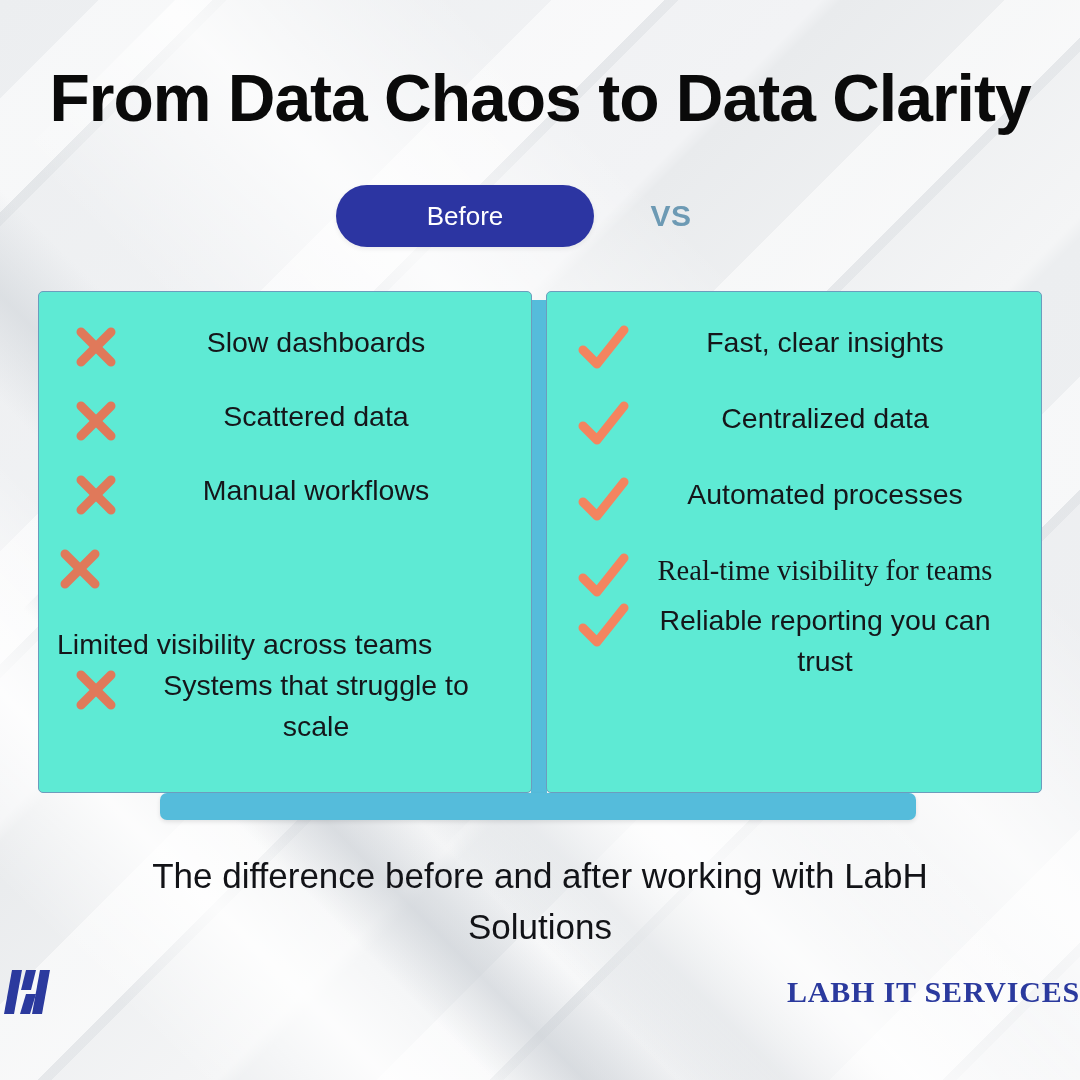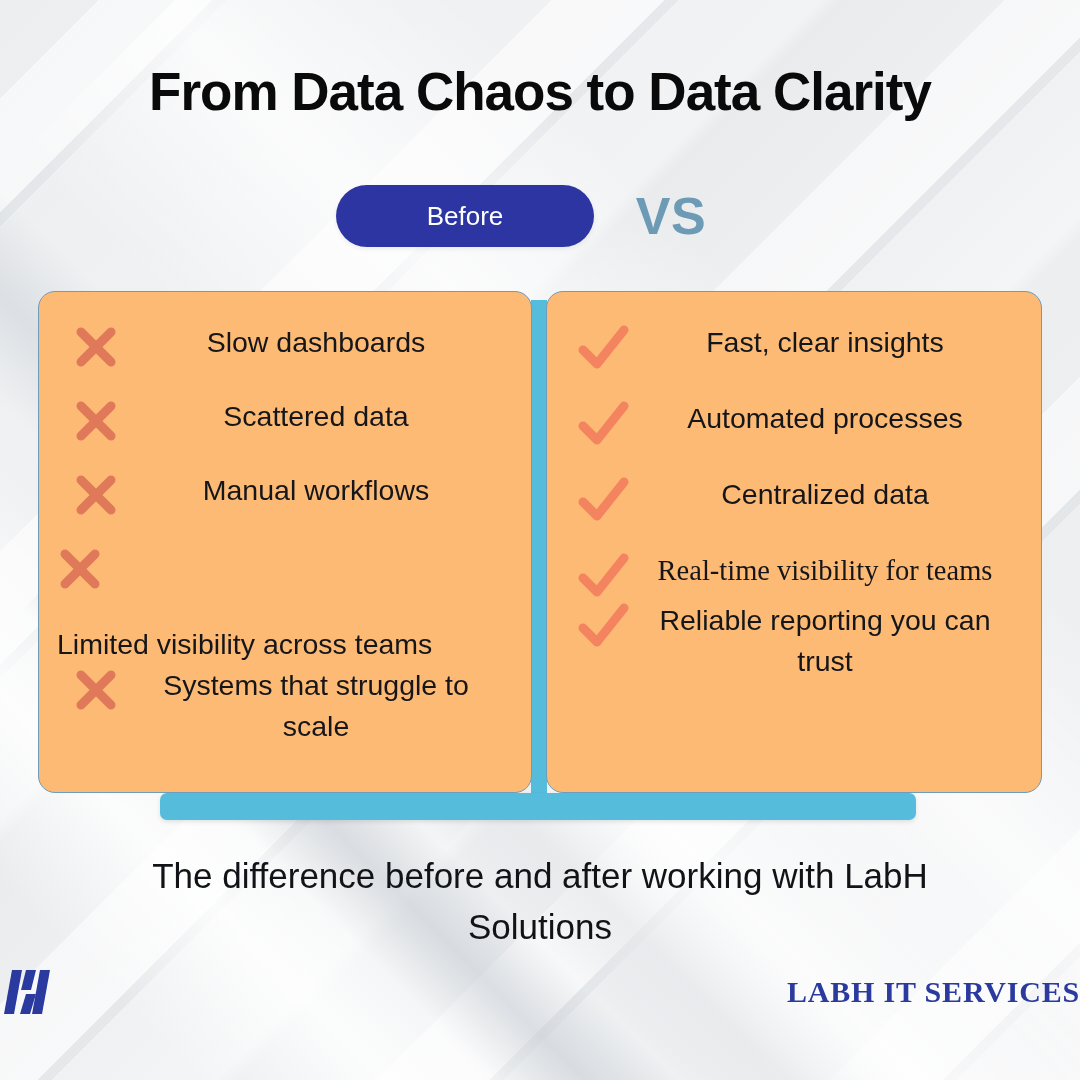--- a/index.html
+++ b/index.html
@@ -55,21 +55,21 @@
   .streak-e{
     left:880px;top:520px;width:360px;height:1400px;
     background:linear-gradient(90deg,rgba(255,255,255,0) 0%,rgba(255,255,255,.8) 50%,rgba(255,255,255,0) 100%);
     transform:rotate(-45deg);
   }
 
   
   #title{
     position:absolute;left:0;top:62px;width:1080px;
     text-align:center;
-    font-size:53px;font-weight:bold;letter-spacing:-1px;
+    font-size:66px;font-weight:bold;letter-spacing:-1px;
     color:#0a0a0a;
     line-height:1.12;
   }
 
   
   #vs-row{
     position:absolute;left:0;top:185px;width:1080px;
     display:flex;align-items:center;justify-content:center;gap:4px;
   }
   .pill{
@@ -77,40 +77,40 @@
     border-radius:36px;
     font-size:26px;
     display:flex;align-items:center;justify-content:center;
     height:62px;
     box-shadow:0 2px 5px rgba(0,0,0,.07);
   }
   #pill-before{width:258px;}
   #pill-after{width:258px;}
   #vs-label{
     width:146px;text-align:center;
-    color:#6d9ab4;font-size:52px;font-weight:bold;letter-spacing:.5px;
+    color:#6d9ab4;font-size:30px;font-weight:bold;letter-spacing:.5px;
   }
 
   
   #teal-bar-h{
     position:absolute;left:160px;top:793px;width:756px;height:27px;
     background:#55bcdb;border-radius:7px;
     box-shadow:0 2px 4px rgba(0,0,0,.10);
   }
   #teal-bar-v{
     position:absolute;left:531px;top:300px;width:16px;height:497px;
     background:#55bcdb;
   }
 
   
   .card{
     position:absolute;top:291px;height:502px;
-    background:#fdba74;
+    background:#5eead4;
     border:1.6px solid #6d9cbd;
-    border-radius:17px;
+    border-radius:5px;
     box-sizing:border-box;
   }
   #card-before{left:38px;width:494px;}
   #card-after{left:546px;width:496px;}
 
   .list{
     position:absolute;left:0;top:0;width:100%;height:100%;
     box-sizing:border-box;
     padding:30px 18px 22px 18px;
     display:flex;flex-direction:column;
@@ -252,30 +252,30 @@
         </span>
         <span class="label">Fast, clear insights</span>
       </div>
 
       <div class="row">
         <span class="icon-cell">
           <svg class="check-icon" width="54" height="48" viewBox="0 0 54 48">
             <path d="M6 26 L20 40 L47 6" fill="none" stroke="#f4845f" stroke-width="9" stroke-linecap="round" stroke-linejoin="round"></path>
           </svg>
         </span>
+        <span class="label">Centralized data</span>
+      </div>
+
+      <div class="row">
+        <span class="icon-cell">
+          <svg class="check-icon" width="54" height="48" viewBox="0 0 54 48">
+            <path d="M6 26 L20 40 L47 6" fill="none" stroke="#f4845f" stroke-width="9" stroke-linecap="round" stroke-linejoin="round"></path>
+          </svg>
+        </span>
         <span class="label">Automated processes</span>
-      </div>
-
-      <div class="row">
-        <span class="icon-cell">
-          <svg class="check-icon" width="54" height="48" viewBox="0 0 54 48">
-            <path d="M6 26 L20 40 L47 6" fill="none" stroke="#f4845f" stroke-width="9" stroke-linecap="round" stroke-linejoin="round"></path>
-          </svg>
-        </span>
-        <span class="label">Centralized data</span>
       </div>
 
       <div class="row">
         <span class="icon-cell">
           <svg class="check-icon" width="54" height="48" viewBox="0 0 54 48">
             <path d="M6 26 L20 40 L47 6" fill="none" stroke="#f4845f" stroke-width="9" stroke-linecap="round" stroke-linejoin="round"></path>
           </svg>
         </span>
         <span class="label">Real-time visibility for teams</span>
       </div>

